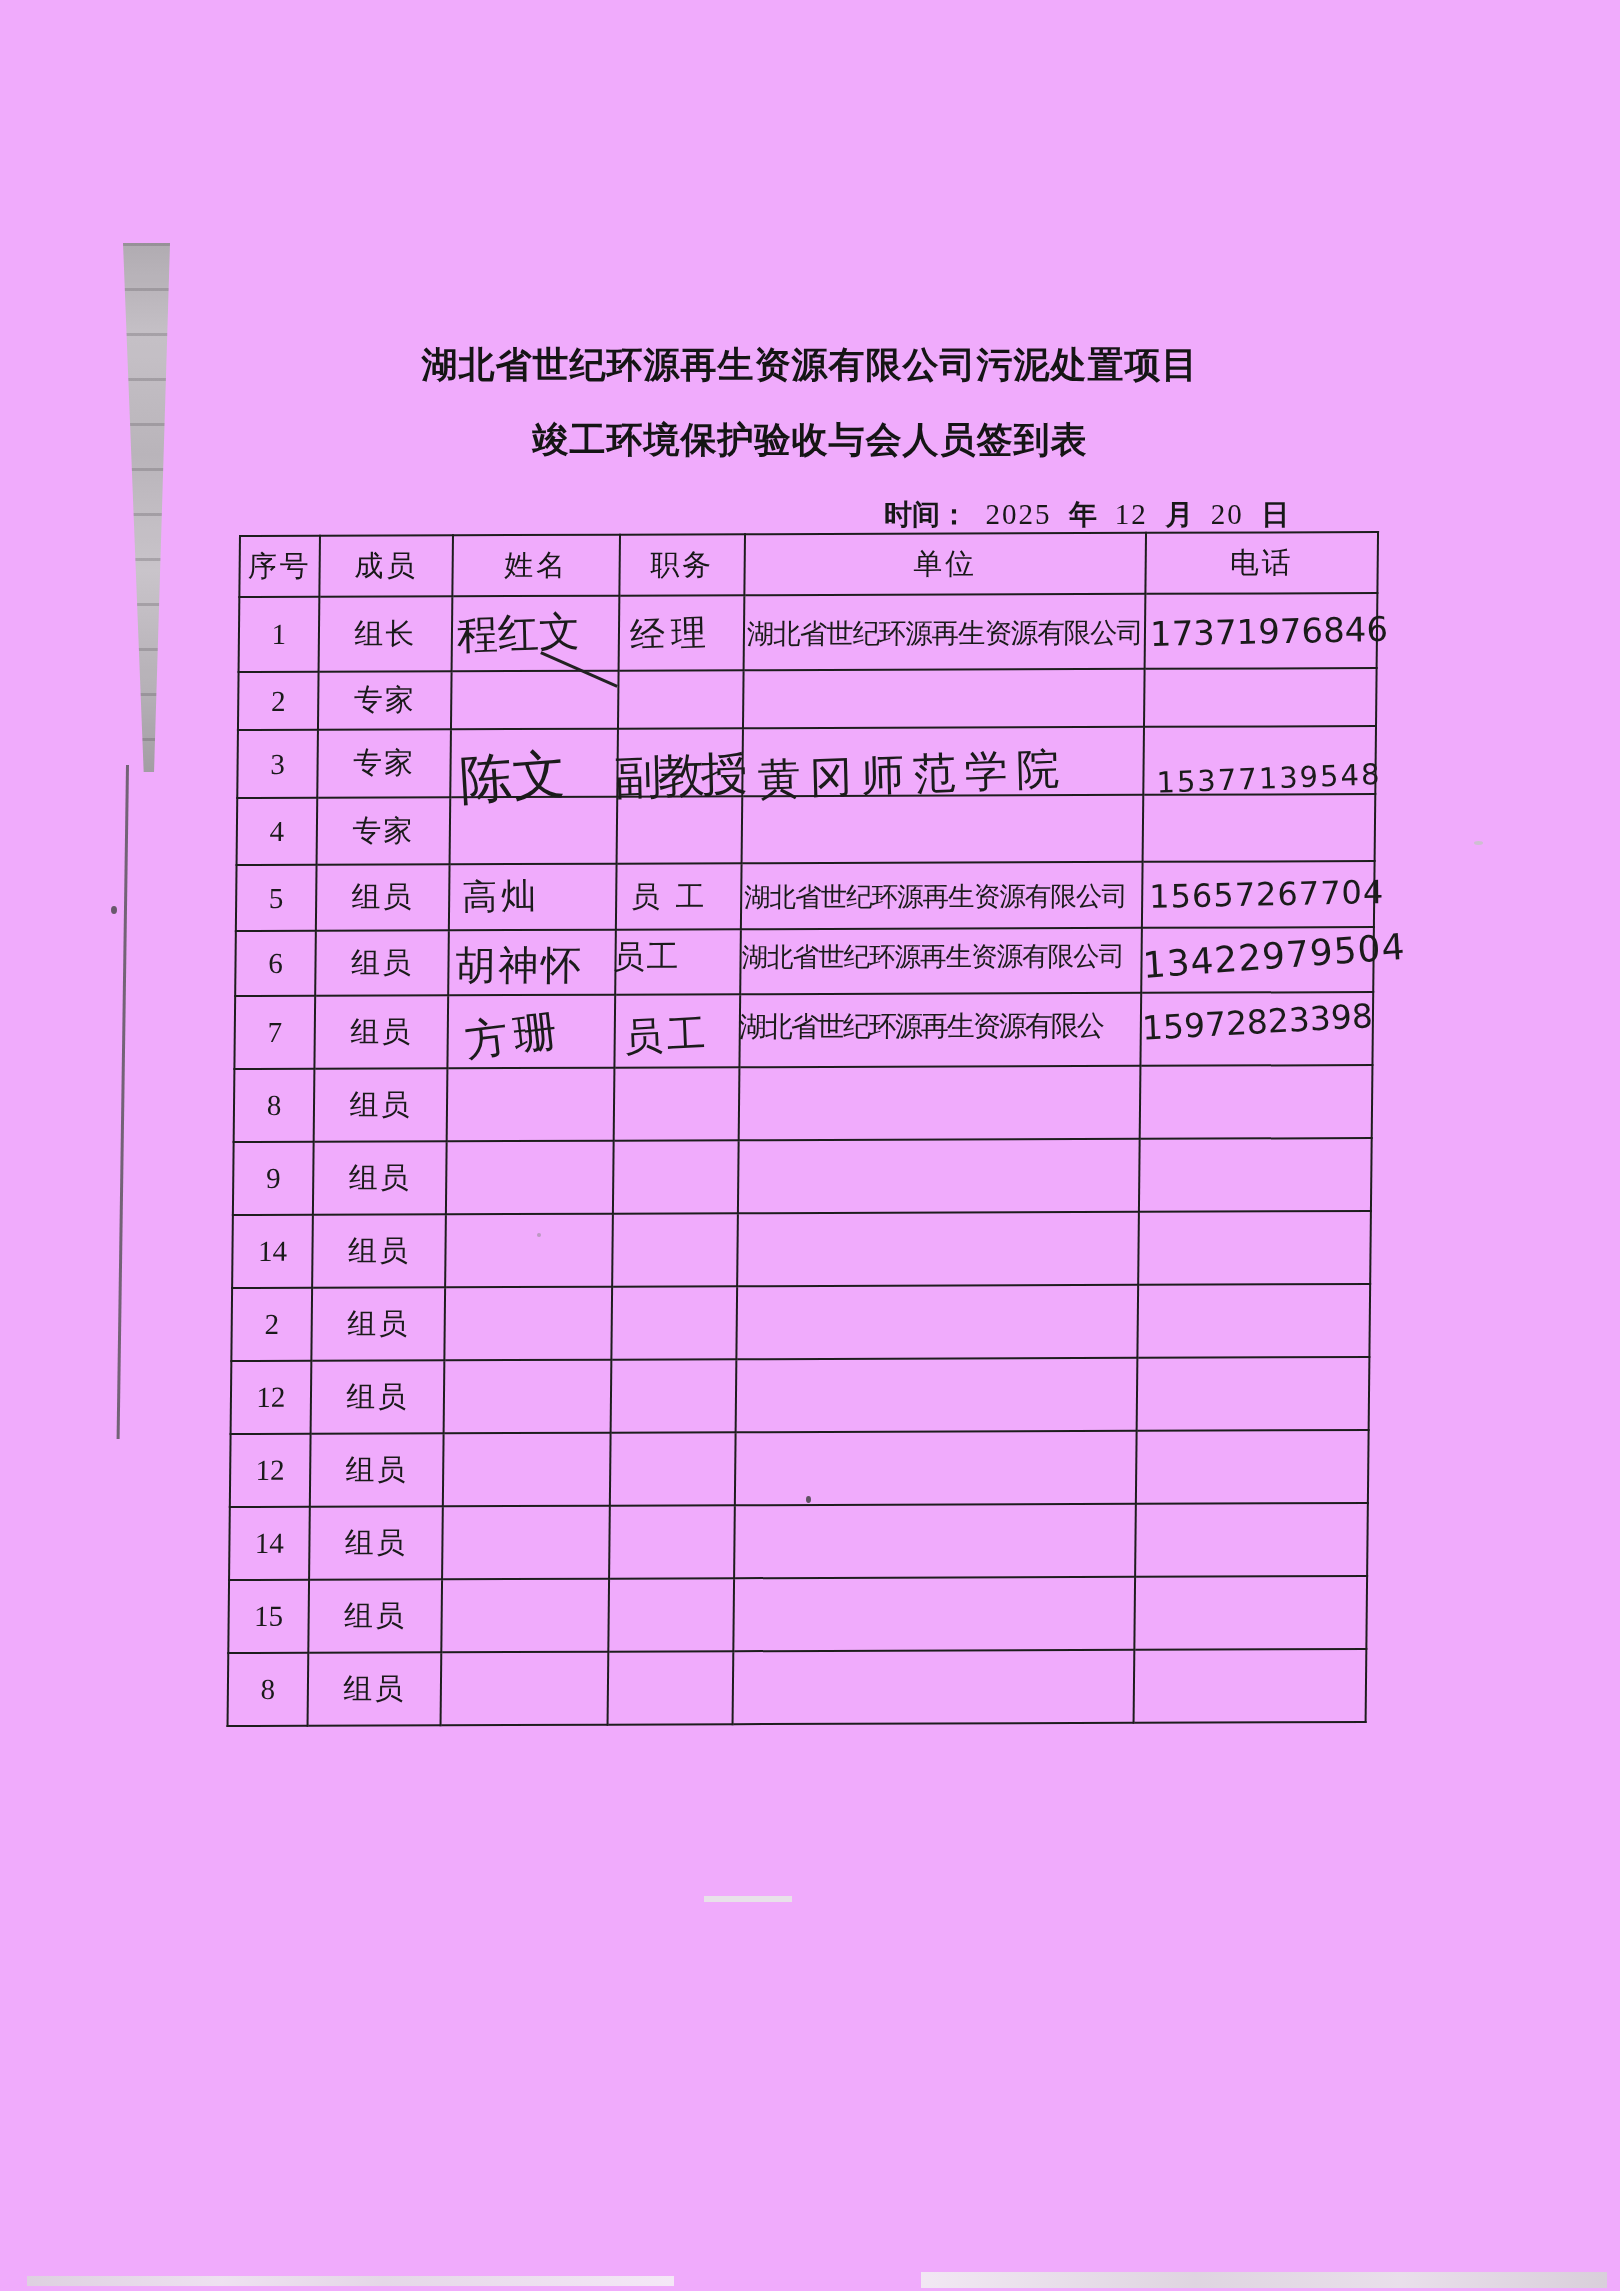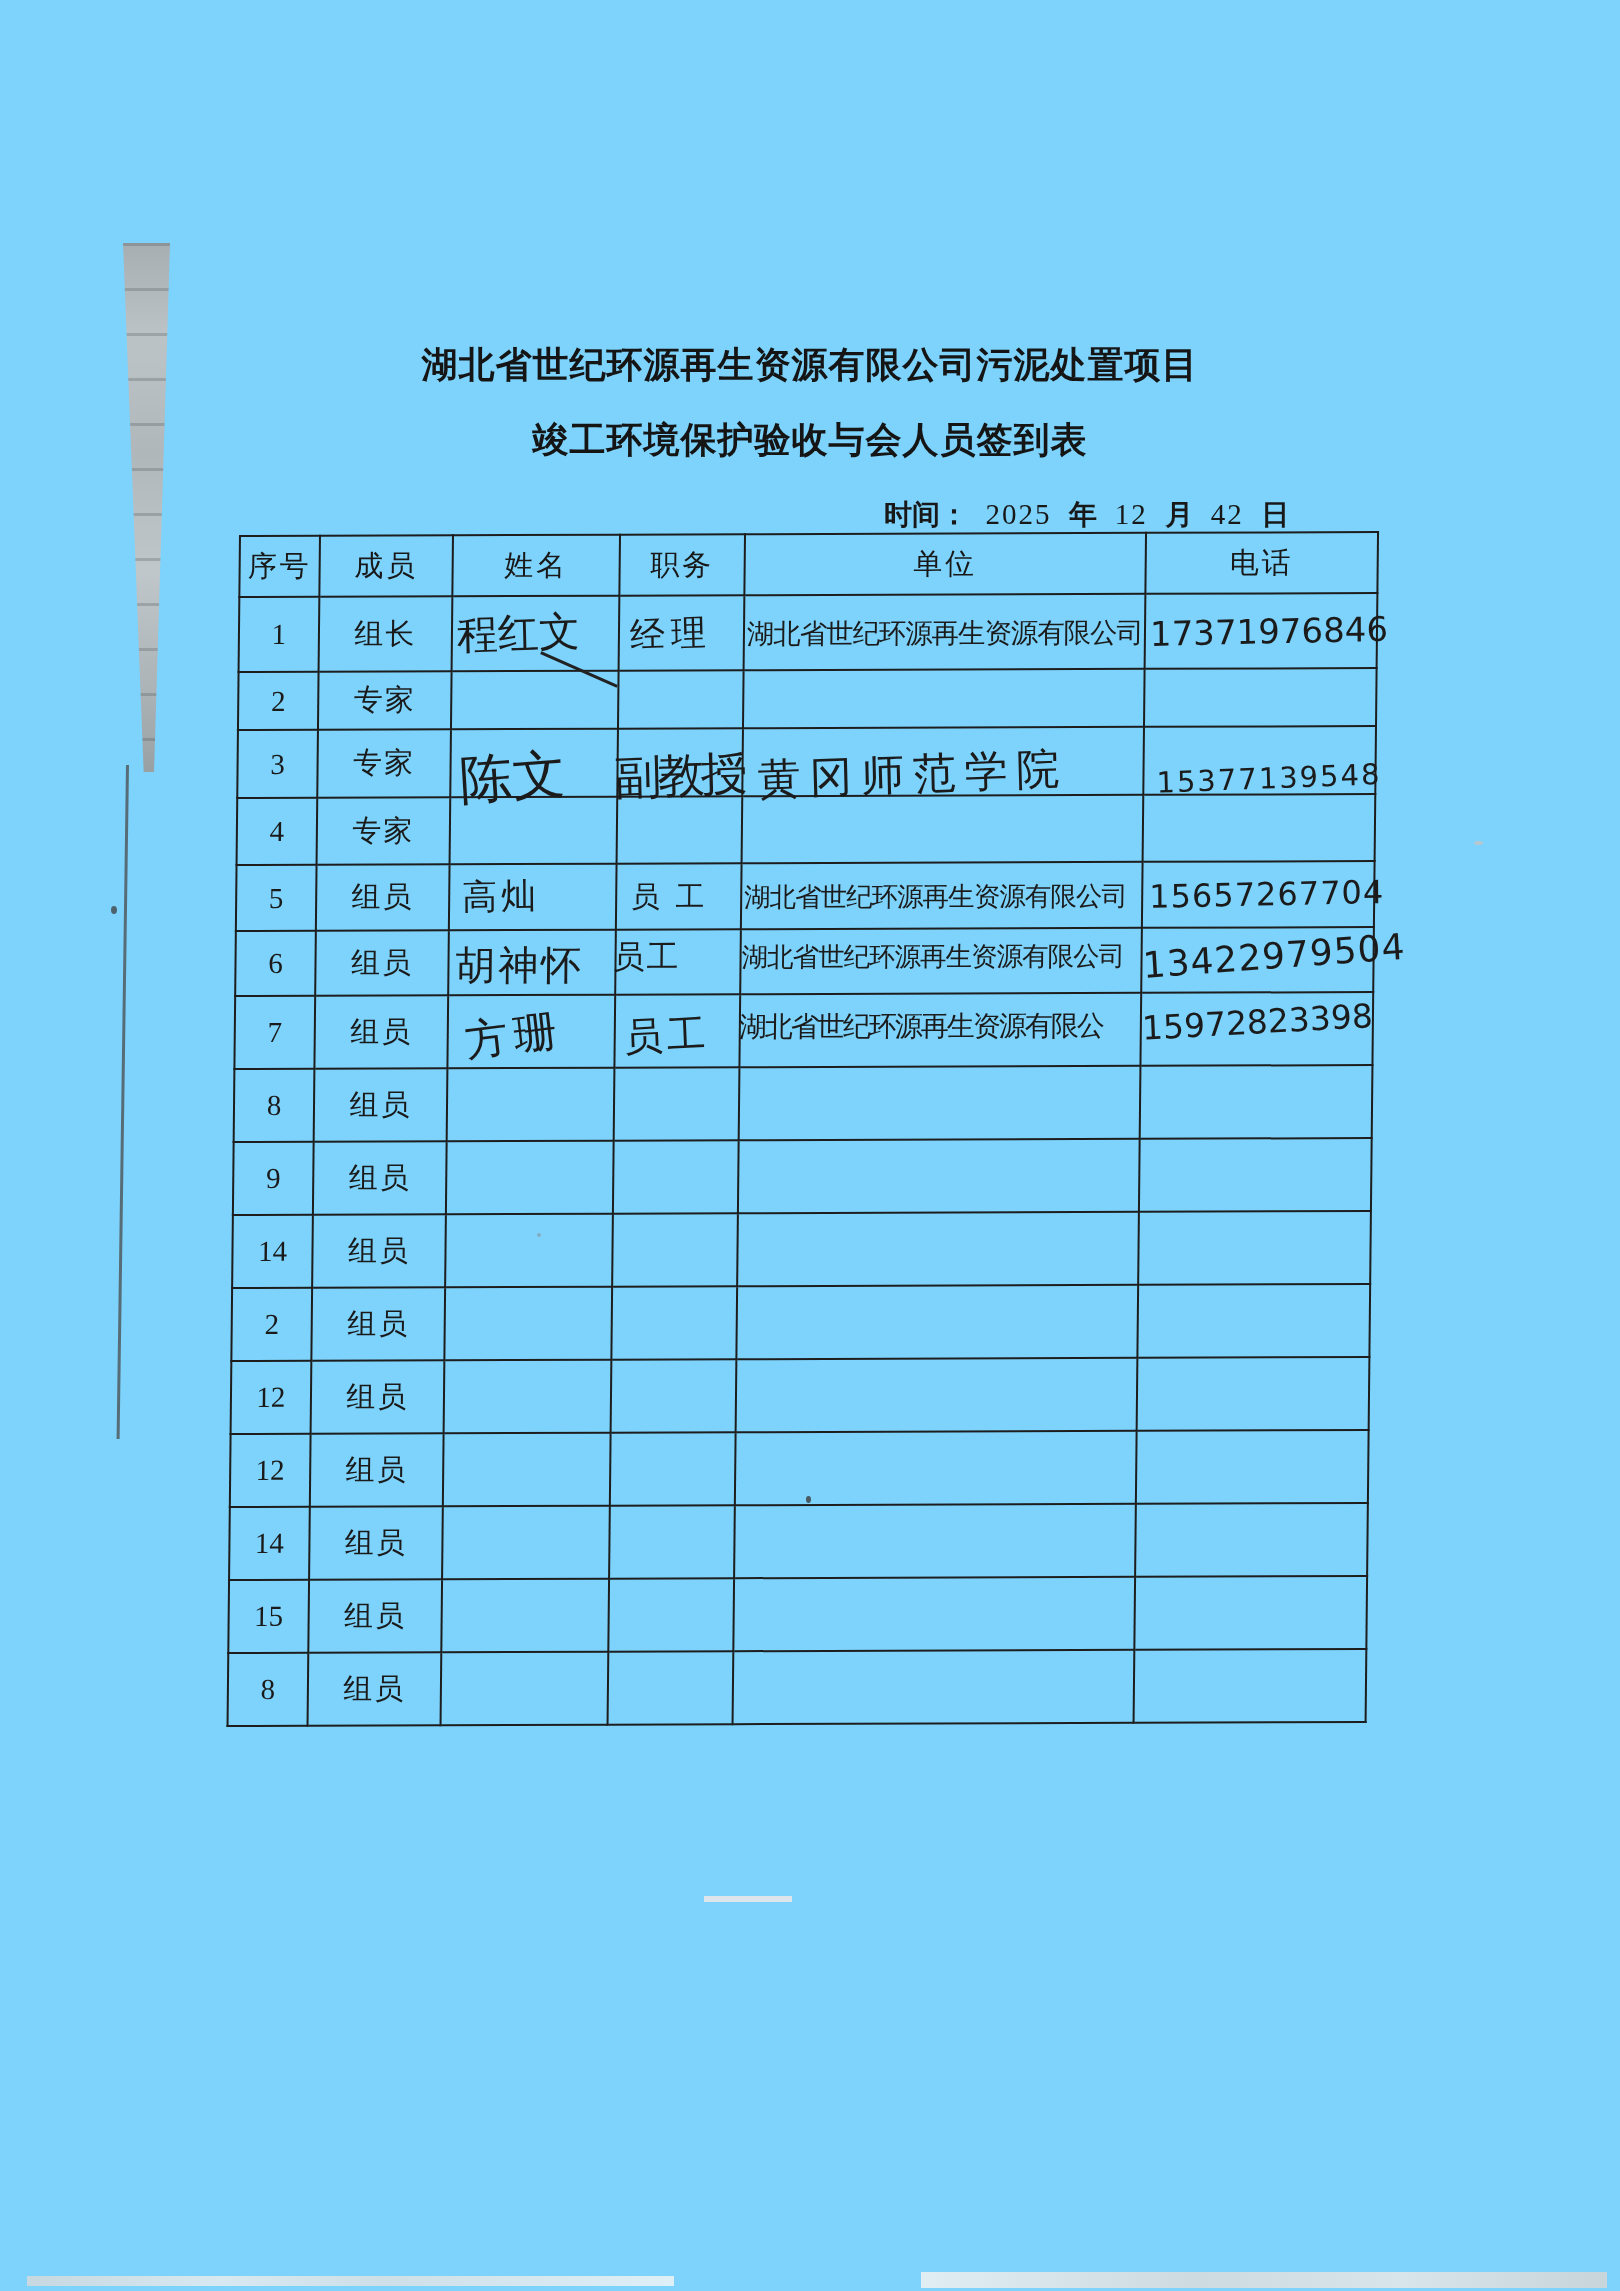--- a/index.html
+++ b/index.html
@@ -1,16 +1,16 @@
 <!DOCTYPE html>
 <html><head>
 <meta charset="utf-8">
 <style>
   html,body{margin:0;padding:0;background:#ffffff;}
-  #page{position:relative;width:1620px;height:2292px;background:#7dd3fc;overflow:hidden;
+  #page{position:relative;width:1620px;height:2292px;background:#f0abfc;overflow:hidden;
         font-family:"Liberation Serif","DejaVu Serif",serif;color:#141414;}
 
   
   .streak-top{position:absolute;left:123px;top:243px;width:47px;height:529px;
     background:linear-gradient(180deg,#ababab 0%,#c2c2c2 18%,#b5b5b5 40%,#c6c6c6 62%,#b0b0b0 85%,#9c9c9c 100%);
     clip-path:polygon(0% 0%,100% 0%,66% 100%,44% 100%);opacity:.92;}
   .streak-top:before{content:"";position:absolute;inset:0;
     background:repeating-linear-gradient(180deg,rgba(60,60,60,.25) 0 2.9px,rgba(255,255,255,0) 2.9px 45px);}
   .streak-line{position:absolute;left:126px;top:765px;width:2.9px;height:674px;background:#4a4a4a;
     transform:rotate(0.8deg);transform-origin:top left;opacity:.75;}
@@ -88,21 +88,21 @@
   <div class="speck sm2"></div>
   <div class="speck sm3"></div>
   <div class="speck sm4"></div>
   <div class="bottom-smudge-l"></div>
   <div class="bottom-smudge-r"></div>
   <div class="mid-smudge"></div>
 
   <div class="title t1">湖北省世纪环源再生资源有限公司污泥处置项目</div>
   <div class="title t2">竣工环境保护验收与会人员签到表</div>
 
-  <div class="dateline"><span class="lbl">时间：</span><span class="num">2025</span><span class="lbl">年</span><span class="num">12</span><span class="lbl">月</span><span class="num">42</span><span class="lbl">日</span></div>
+  <div class="dateline"><span class="lbl">时间：</span><span class="num">2025</span><span class="lbl">年</span><span class="num">12</span><span class="lbl">月</span><span class="num">20</span><span class="lbl">日</span></div>
 
   <div class="sheet">
   <table>
     <colgroup>
           <col style="width:80px">
           <col style="width:133px">
           <col style="width:167px">
           <col style="width:125px">
           <col style="width:401px">
           <col style="width:232px">

